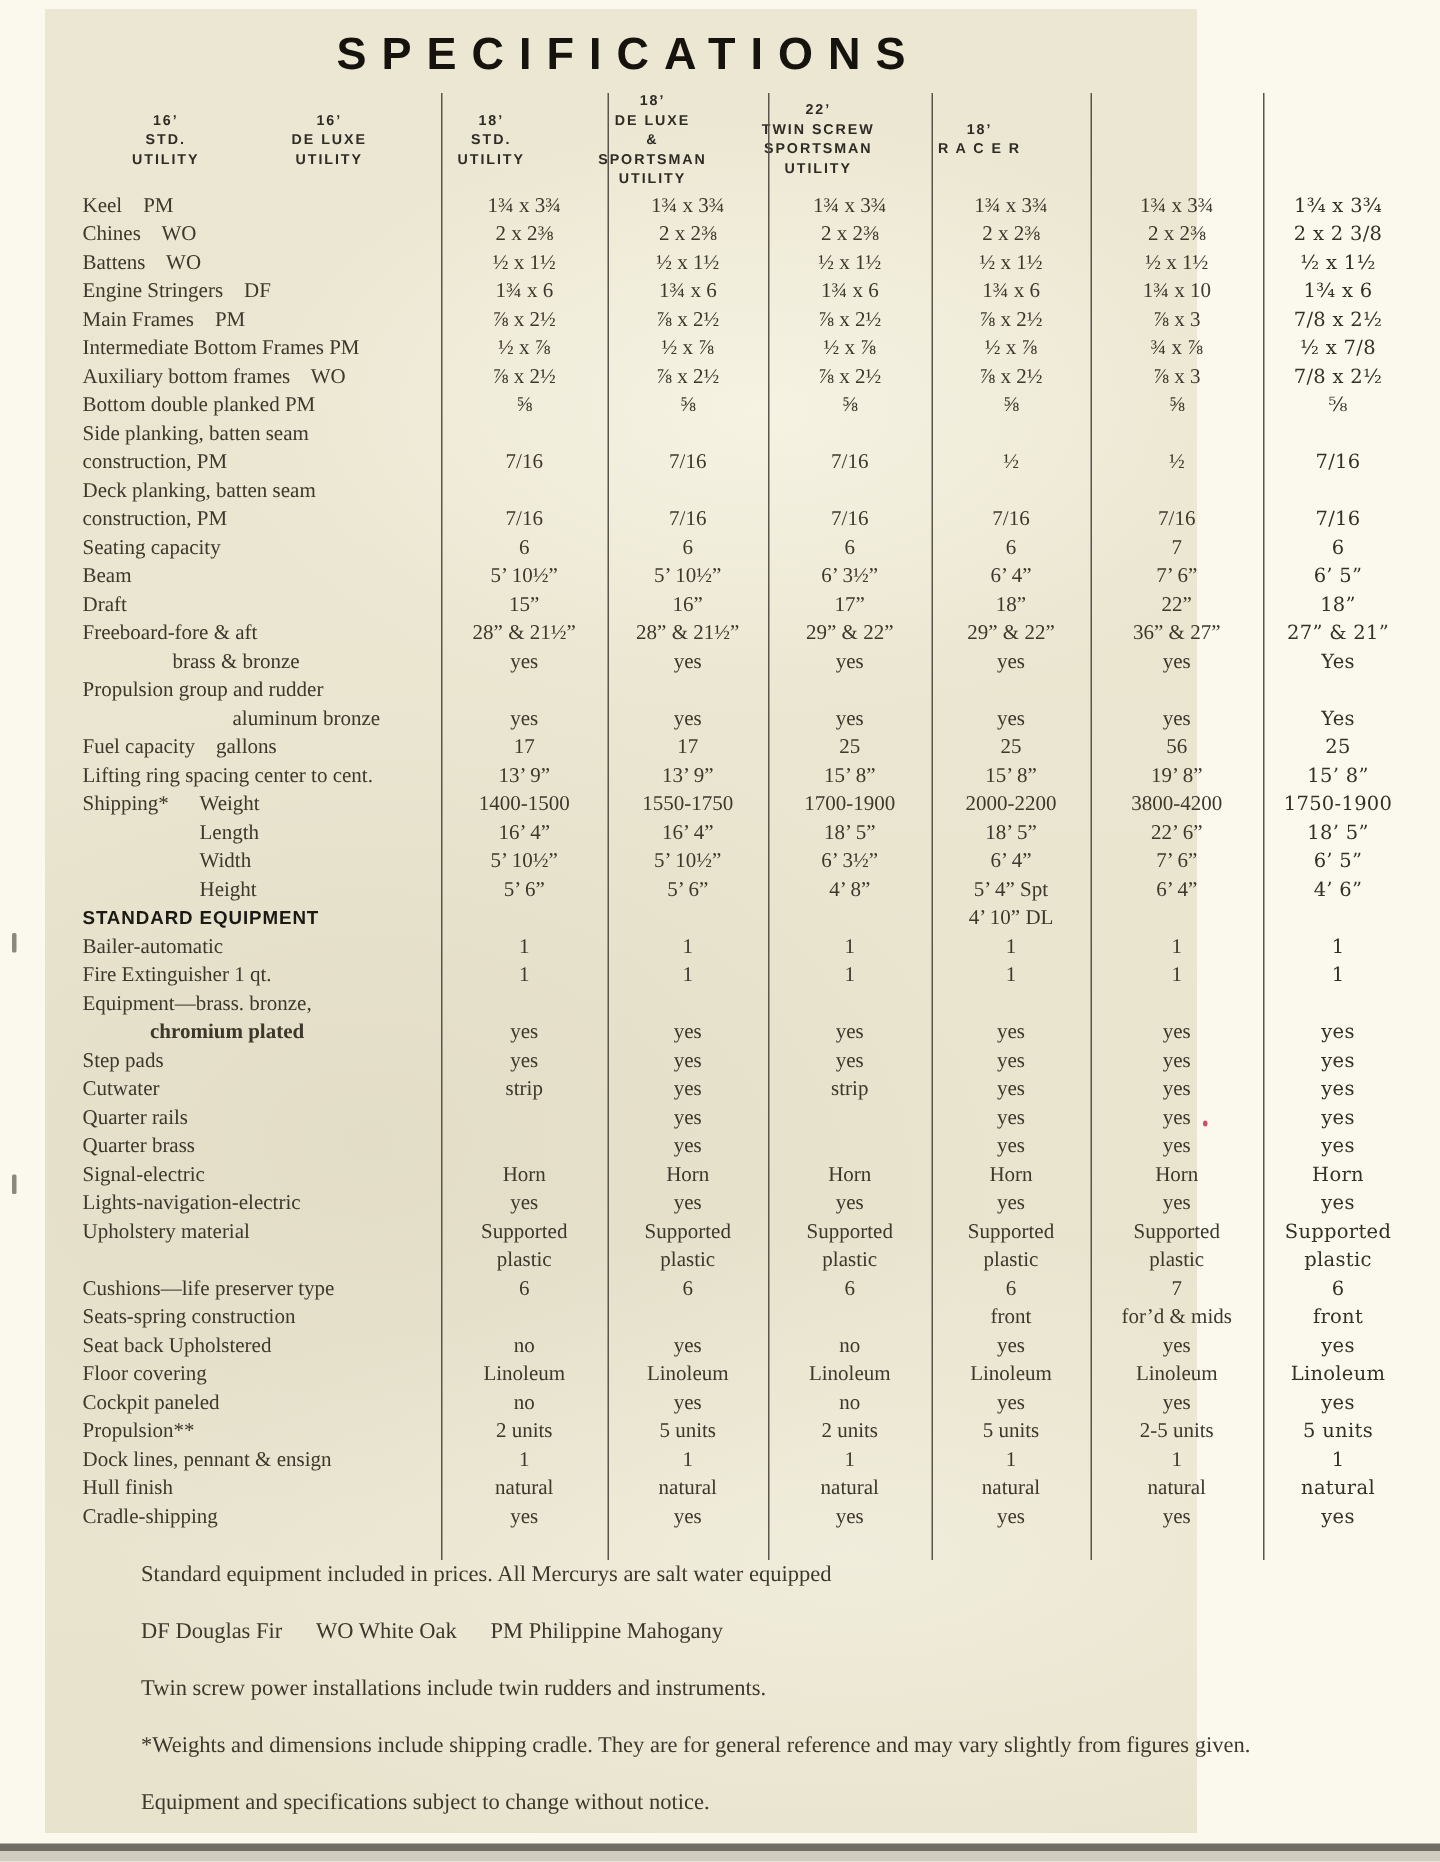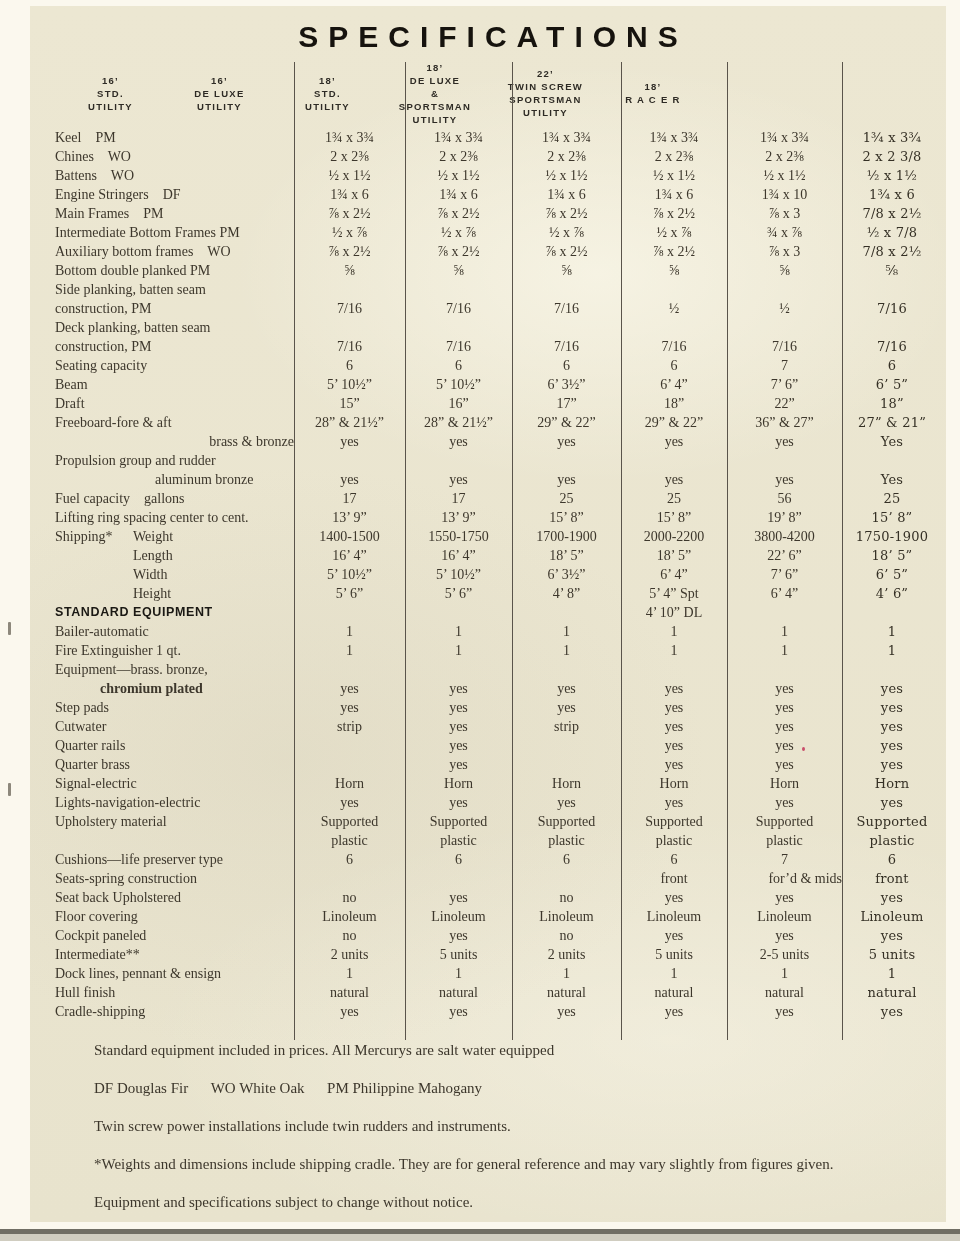--- a/index.html
+++ b/index.html
@@ -2,21 +2,21 @@
 <html><head>
 <meta charset="utf-8">
 <style>
   html,body{margin:0;padding:0;}
   body{
     width:960px;height:1241px;position:relative;overflow:hidden;
     background:#fbf8ee;
     font-family:"Liberation Serif",serif;
   }
   .page{
-    position:absolute;left:30px;top:6px;width:916px;height:1216px;
+    position:absolute;left:30px;top:6px;width:768px;height:1216px;
     background:
       radial-gradient(ellipse 520px 300px at 62% 22%, rgba(255,253,242,.55), rgba(255,253,242,0) 70%),
       radial-gradient(ellipse 600px 420px at 28% 62%, rgba(208,201,178,.28), rgba(208,201,178,0) 70%),
       radial-gradient(ellipse 700px 300px at 70% 85%, rgba(255,253,244,.35), rgba(255,253,244,0) 75%),
       linear-gradient(#ece7d2, #e8e3cd);
   }
   h1{
     margin:14px 0 0 0;text-align:center;
     font-family:"Liberation Sans",sans-serif;font-weight:900;font-size:30px;line-height:34px;
     letter-spacing:10px;color:#16130e;text-indent:10px;
@@ -245,21 +245,21 @@
         <div class="row">
           <span class="lbl">Freeboard-fore &amp; aft</span>
           <span class="cell c0" style="width: 111px;">28” &amp; 21½”</span>
           <span class="cell c1" style="width: 107px;">28” &amp; 21½”</span>
           <span class="cell c2" style="width: 109px;">29” &amp; 22”</span>
           <span class="cell c3" style="width: 106px;">29” &amp; 22”</span>
           <span class="cell c4" style="width: 115px;">36” &amp; 27”</span>
           <span class="cell c5" style="width: 100px;">27” &amp; 21”</span>
         </div>
         <div class="row">
-          <span class="lbl" style="padding-left: 60px; text-align: right;">brass &amp; bronze</span>
+          <span class="lbl" style="padding-left: 60px;">brass &amp; bronze</span>
           <span class="cell c0" style="width: 111px;">yes</span>
           <span class="cell c1" style="width: 107px;">yes</span>
           <span class="cell c2" style="width: 109px;">yes</span>
           <span class="cell c3" style="width: 106px;">yes</span>
           <span class="cell c4" style="width: 115px;">yes</span>
           <span class="cell c5" style="width: 100px;">Yes</span>
         </div>
         <div class="row">
           <span class="lbl">Propulsion group and rudder</span>
           <span class="cell c0" style="width: 111px;"></span>
@@ -457,21 +457,21 @@
           <span class="cell c3" style="width: 106px;">6</span>
           <span class="cell c4" style="width: 115px;">7</span>
           <span class="cell c5" style="width: 100px;">6</span>
         </div>
         <div class="row">
           <span class="lbl">Seats-spring construction</span>
           <span class="cell c0" style="width: 111px;"></span>
           <span class="cell c1" style="width: 107px;"></span>
           <span class="cell c2" style="width: 109px;"></span>
           <span class="cell c3" style="width: 106px;">front</span>
-          <span class="cell c4" style="width: 115px; text-align: right;">for’d &amp; mids</span>
+          <span class="cell c4" style="width: 115px;">for’d &amp; mids</span>
           <span class="cell c5" style="width: 100px;">front</span>
         </div>
         <div class="row">
           <span class="lbl">Seat back Upholstered</span>
           <span class="cell c0" style="width: 111px;">no</span>
           <span class="cell c1" style="width: 107px;">yes</span>
           <span class="cell c2" style="width: 109px;">no</span>
           <span class="cell c3" style="width: 106px;">yes</span>
           <span class="cell c4" style="width: 115px;">yes</span>
           <span class="cell c5" style="width: 100px;">yes</span>
@@ -488,21 +488,21 @@
         <div class="row">
           <span class="lbl">Cockpit paneled</span>
           <span class="cell c0" style="width: 111px;">no</span>
           <span class="cell c1" style="width: 107px;">yes</span>
           <span class="cell c2" style="width: 109px;">no</span>
           <span class="cell c3" style="width: 106px;">yes</span>
           <span class="cell c4" style="width: 115px;">yes</span>
           <span class="cell c5" style="width: 100px;">yes</span>
         </div>
         <div class="row">
-          <span class="lbl">Intermediate**</span>
+          <span class="lbl">Propulsion**</span>
           <span class="cell c0" style="width: 111px;">2 units</span>
           <span class="cell c1" style="width: 107px;">5 units</span>
           <span class="cell c2" style="width: 109px;">2 units</span>
           <span class="cell c3" style="width: 106px;">5 units</span>
           <span class="cell c4" style="width: 115px;">2-5 units</span>
           <span class="cell c5" style="width: 100px;">5 units</span>
         </div>
         <div class="row">
           <span class="lbl">Dock lines, pennant &amp; ensign</span>
           <span class="cell c0" style="width: 111px;">1</span>

